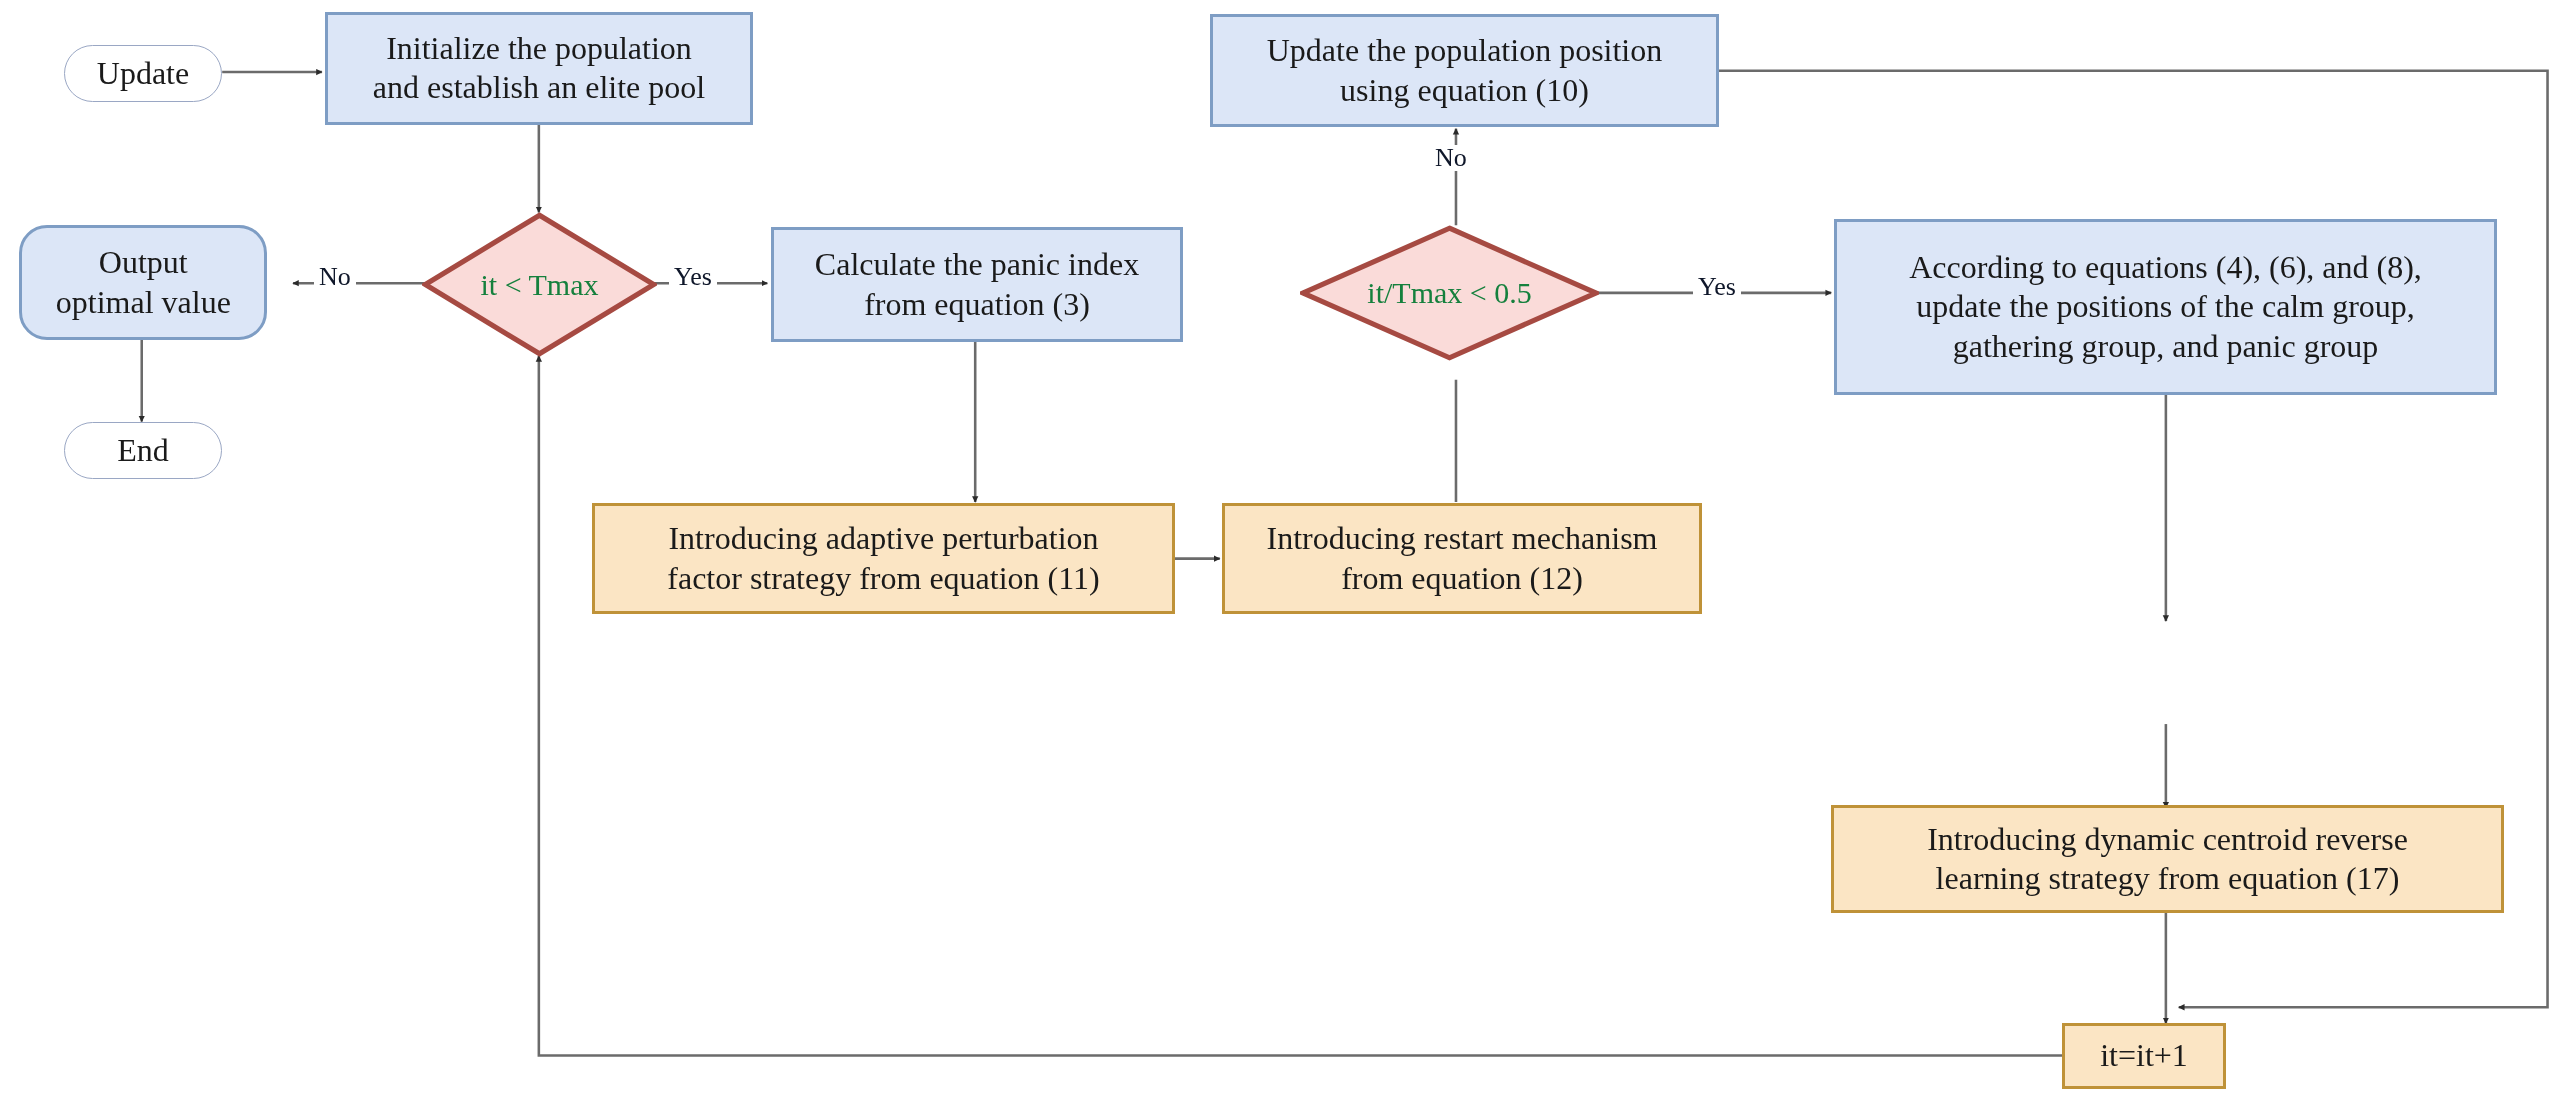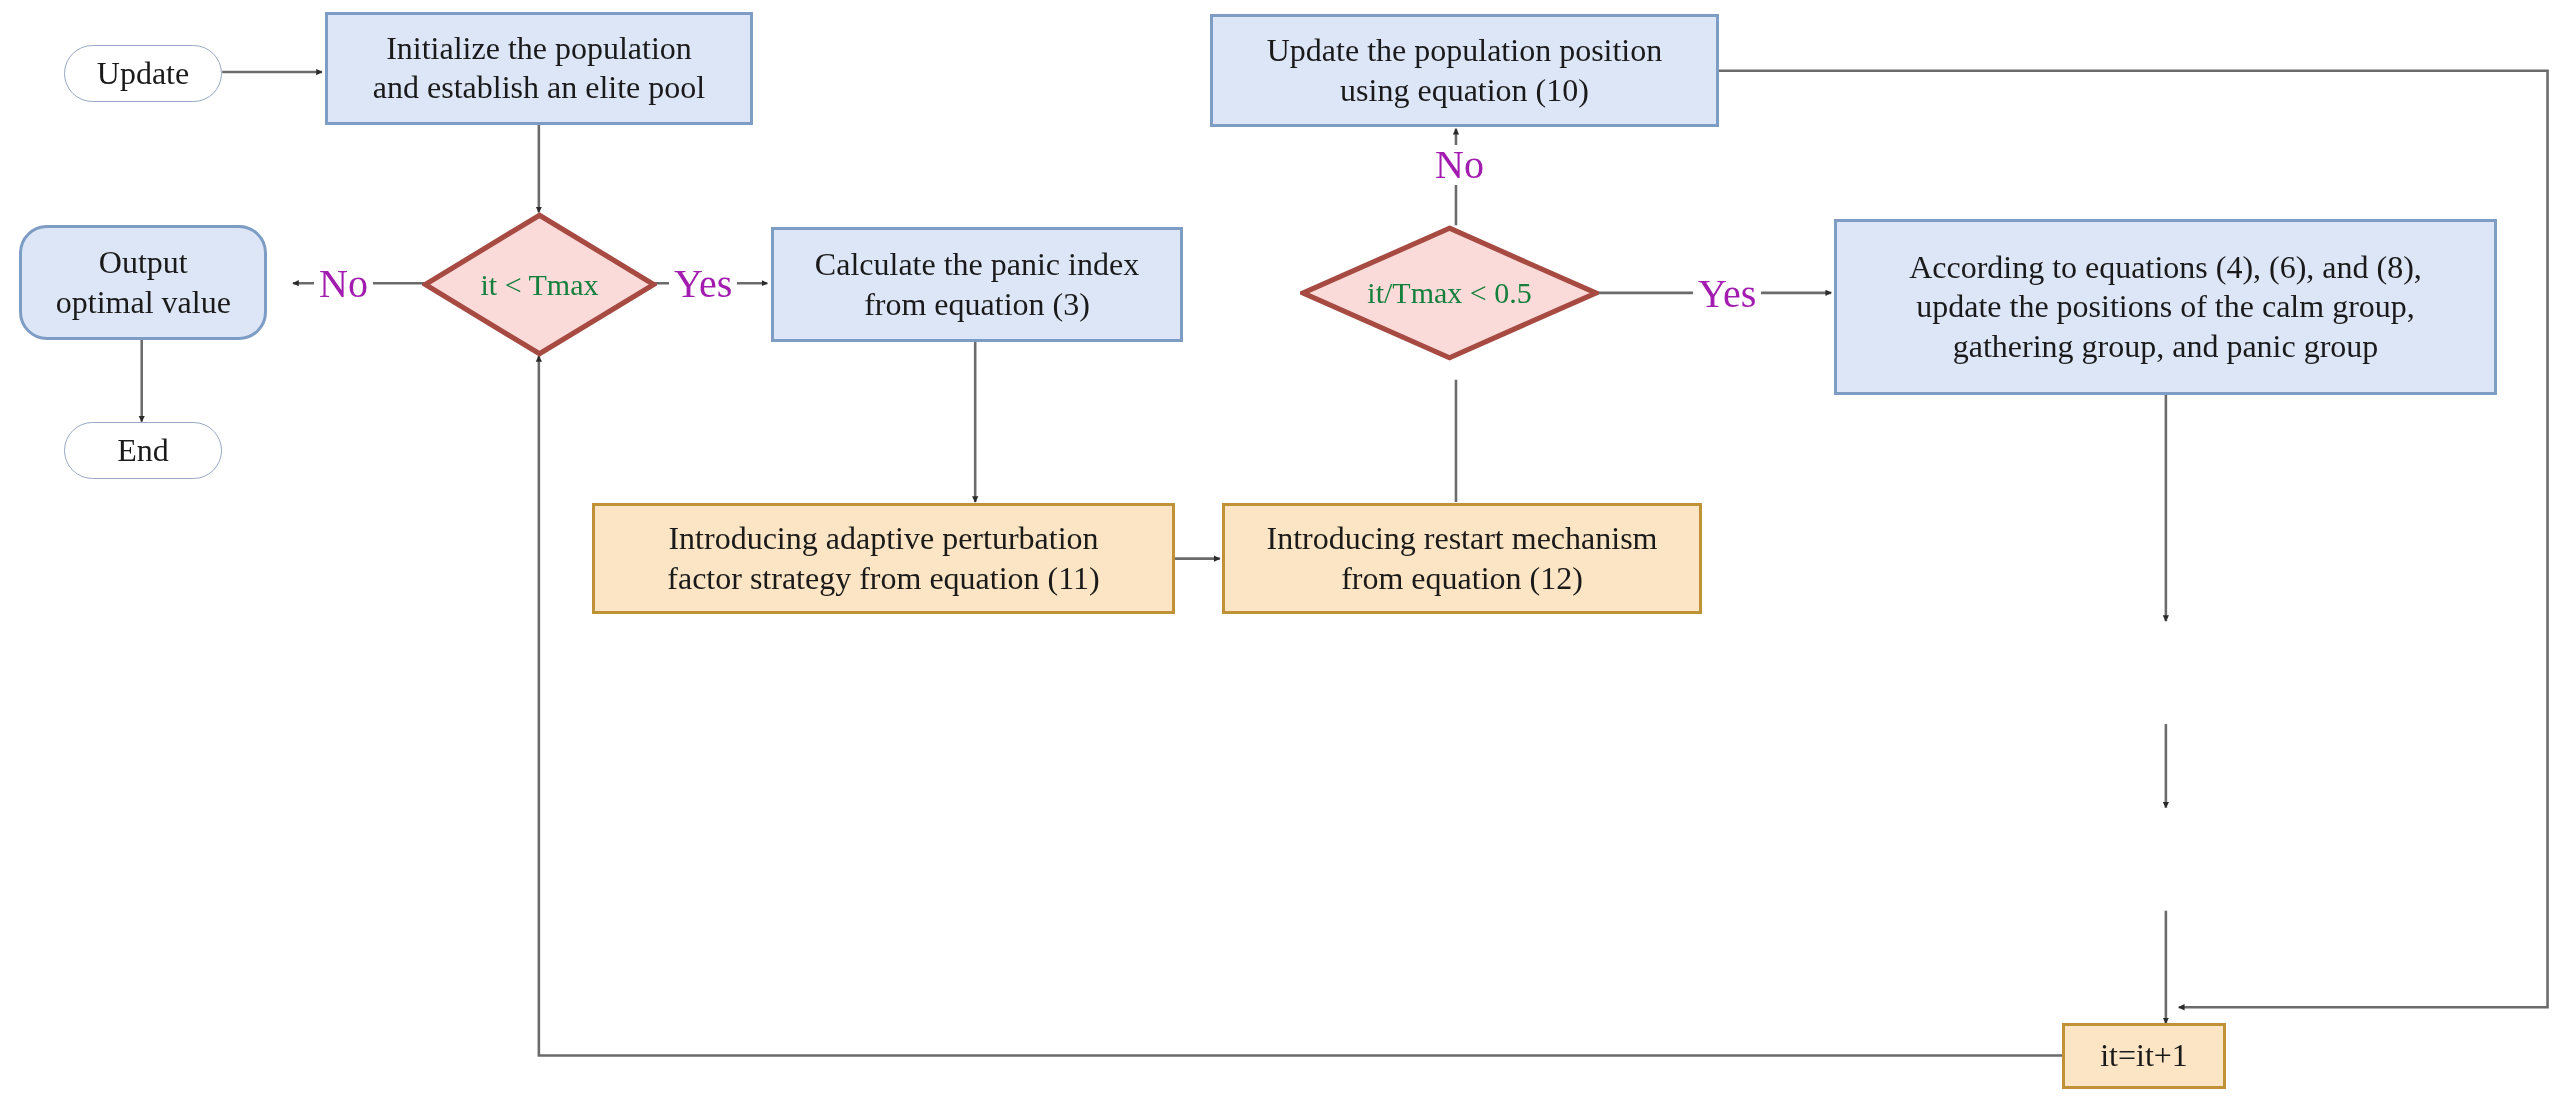--- a/index.html
+++ b/index.html
@@ -76,22 +76,22 @@
   .decision .dia-label {
     position: relative;
     z-index: 2;
     font-size: 30px;
     color: #15803d;
     white-space: nowrap;
   }
   
   .edge-label {
     position: absolute;
-    font-size: 40px;
-    color: #a21caf;
+    font-size: 26px;
+    color: #0f172a;
     background: #ffffff;
     padding: 0 5.1px;
     line-height: 1;
     white-space: nowrap;
   }
 </style>
 </head>
 <body>
 
 <div id="canvas">
@@ -203,20 +203,24 @@
     <span>Introducing adaptive perturbation
 factor strategy from equation (11)</span>
   </div>
 
   <div class="node proc-orange" style="left:1222px; top:503px; width:480px; height:111px;">
     <span>Introducing restart mechanism
 from equation (12)</span>
   </div>
 
 
+  <div class="node proc-orange" style="left:1831px; top:805px; width:673px; height:108px;">
+    <span>Introducing dynamic centroid reverse
+learning strategy from equation (17)</span>
+  </div>
 
   <div class="node proc-orange" style="left:2062px; top:1023px; width:164px; height:66px;">
     <span>it=it+1</span>
   </div>
 
   <div class="edge-label" style="left:314px; top:264px;">
     <span>No</span>
   </div>
 
   <div class="edge-label" style="left:669px; top:264px;">

